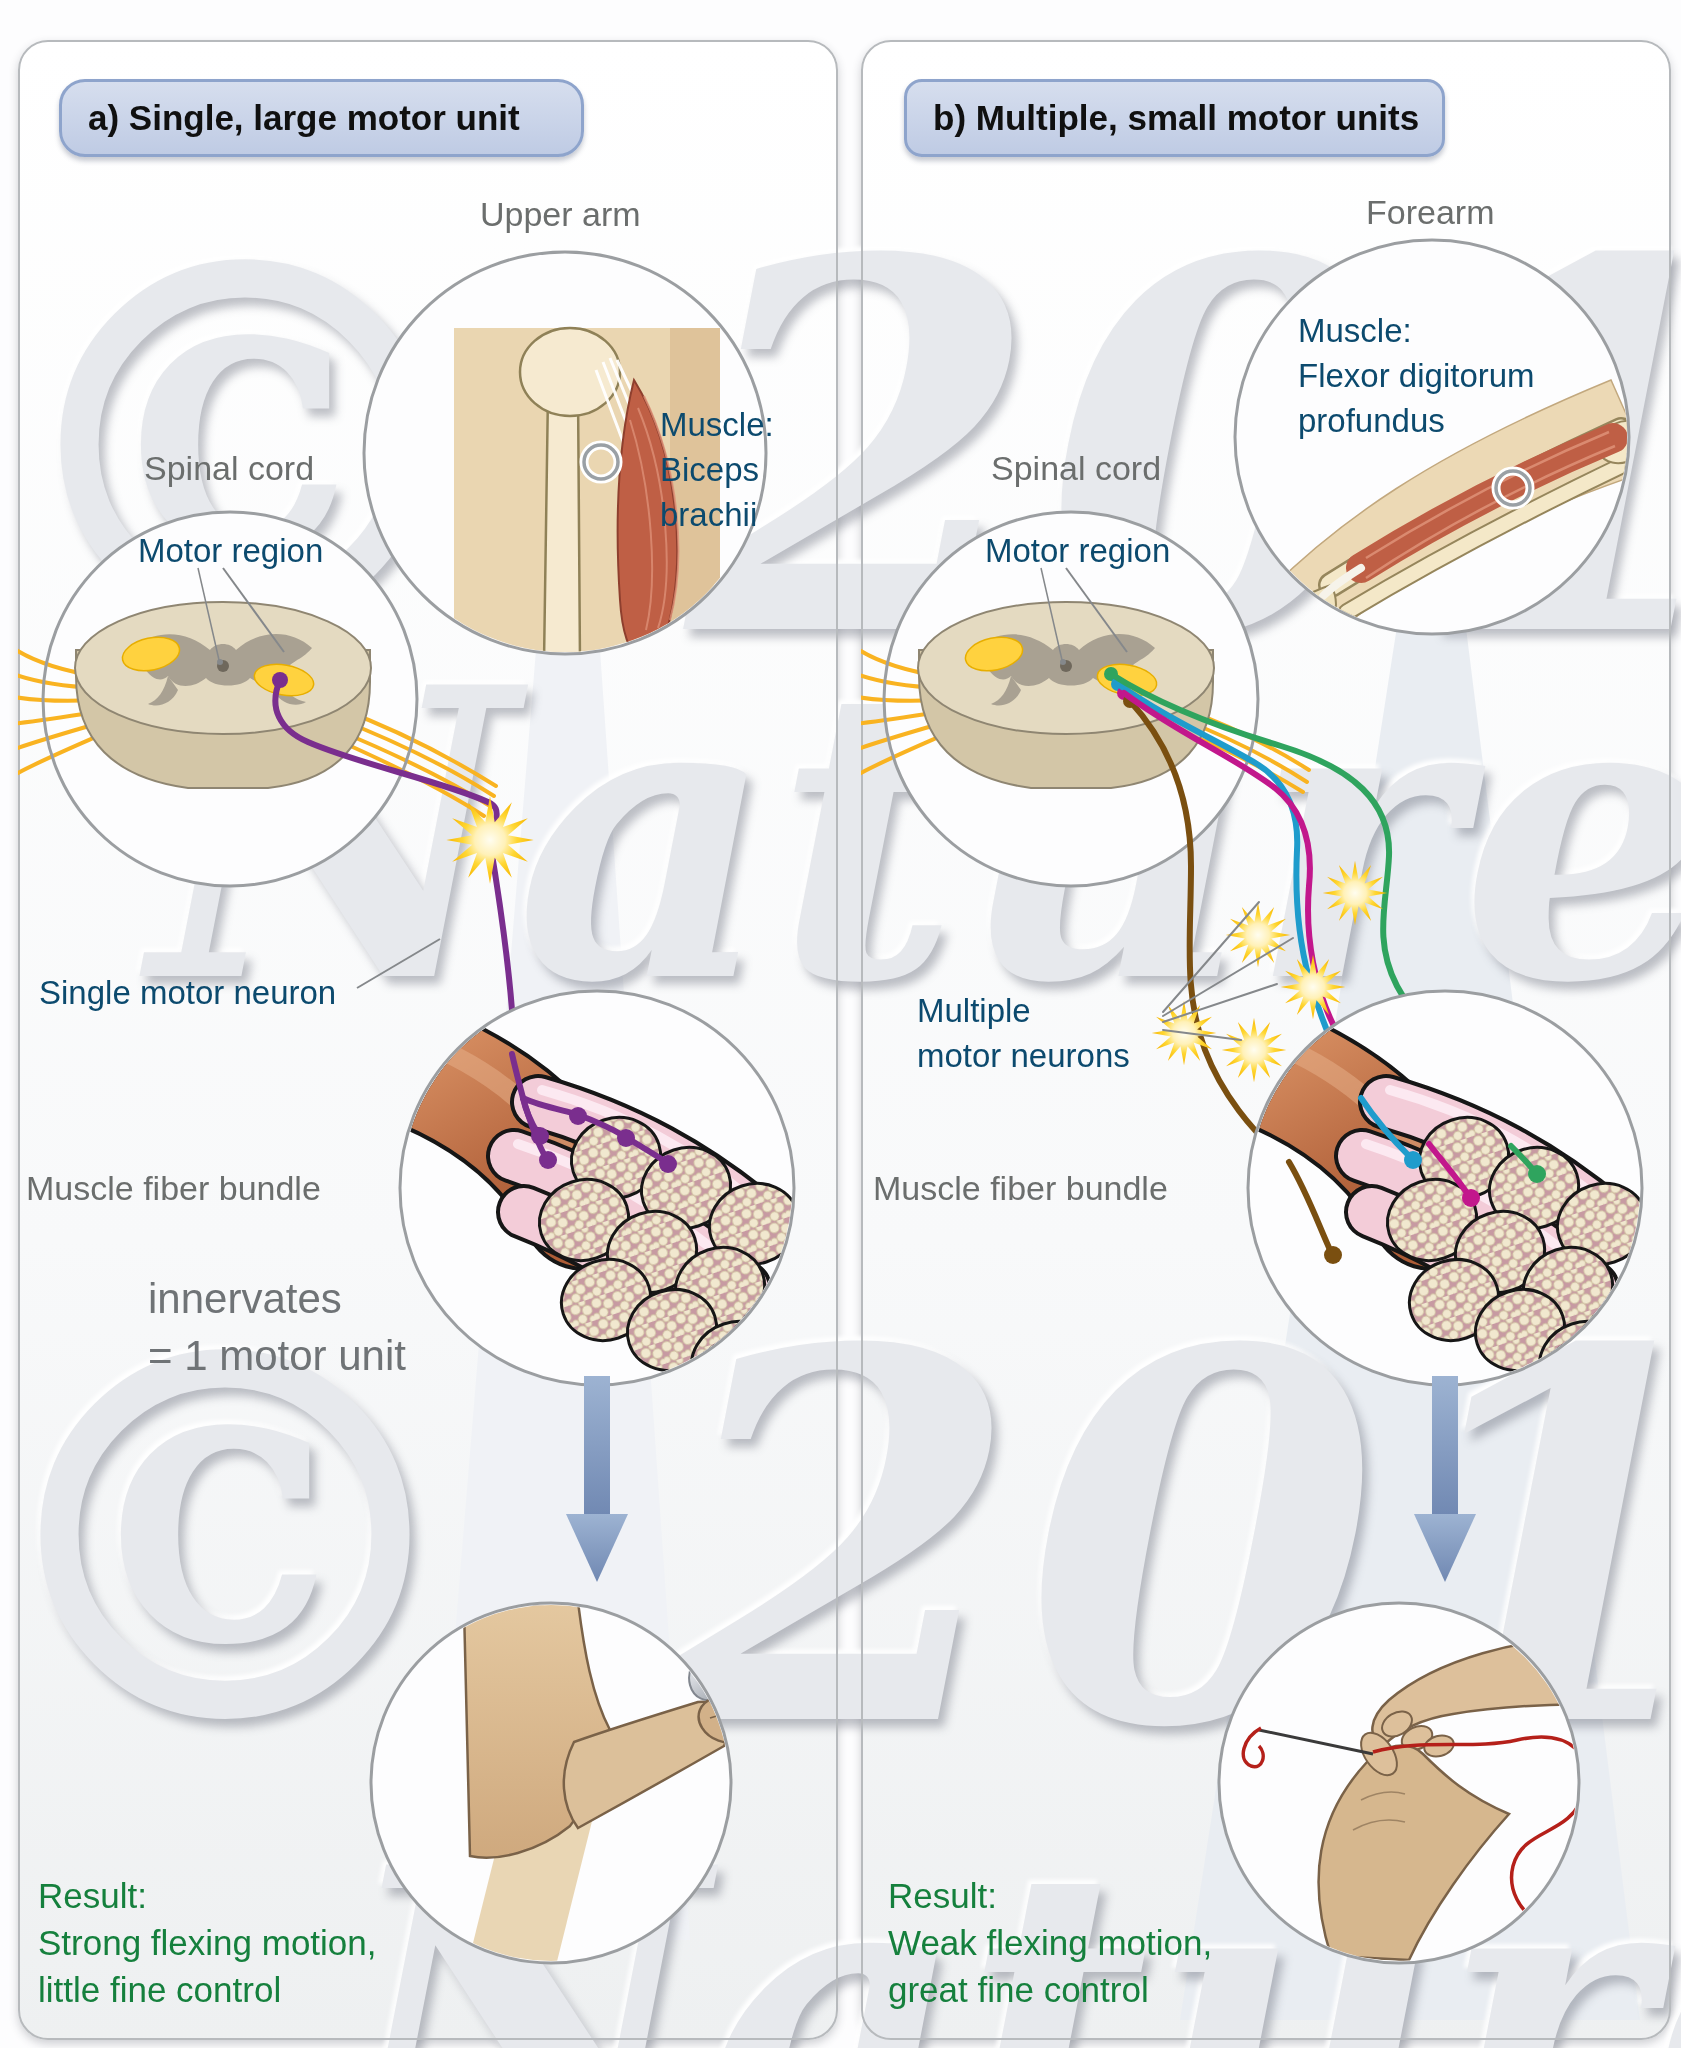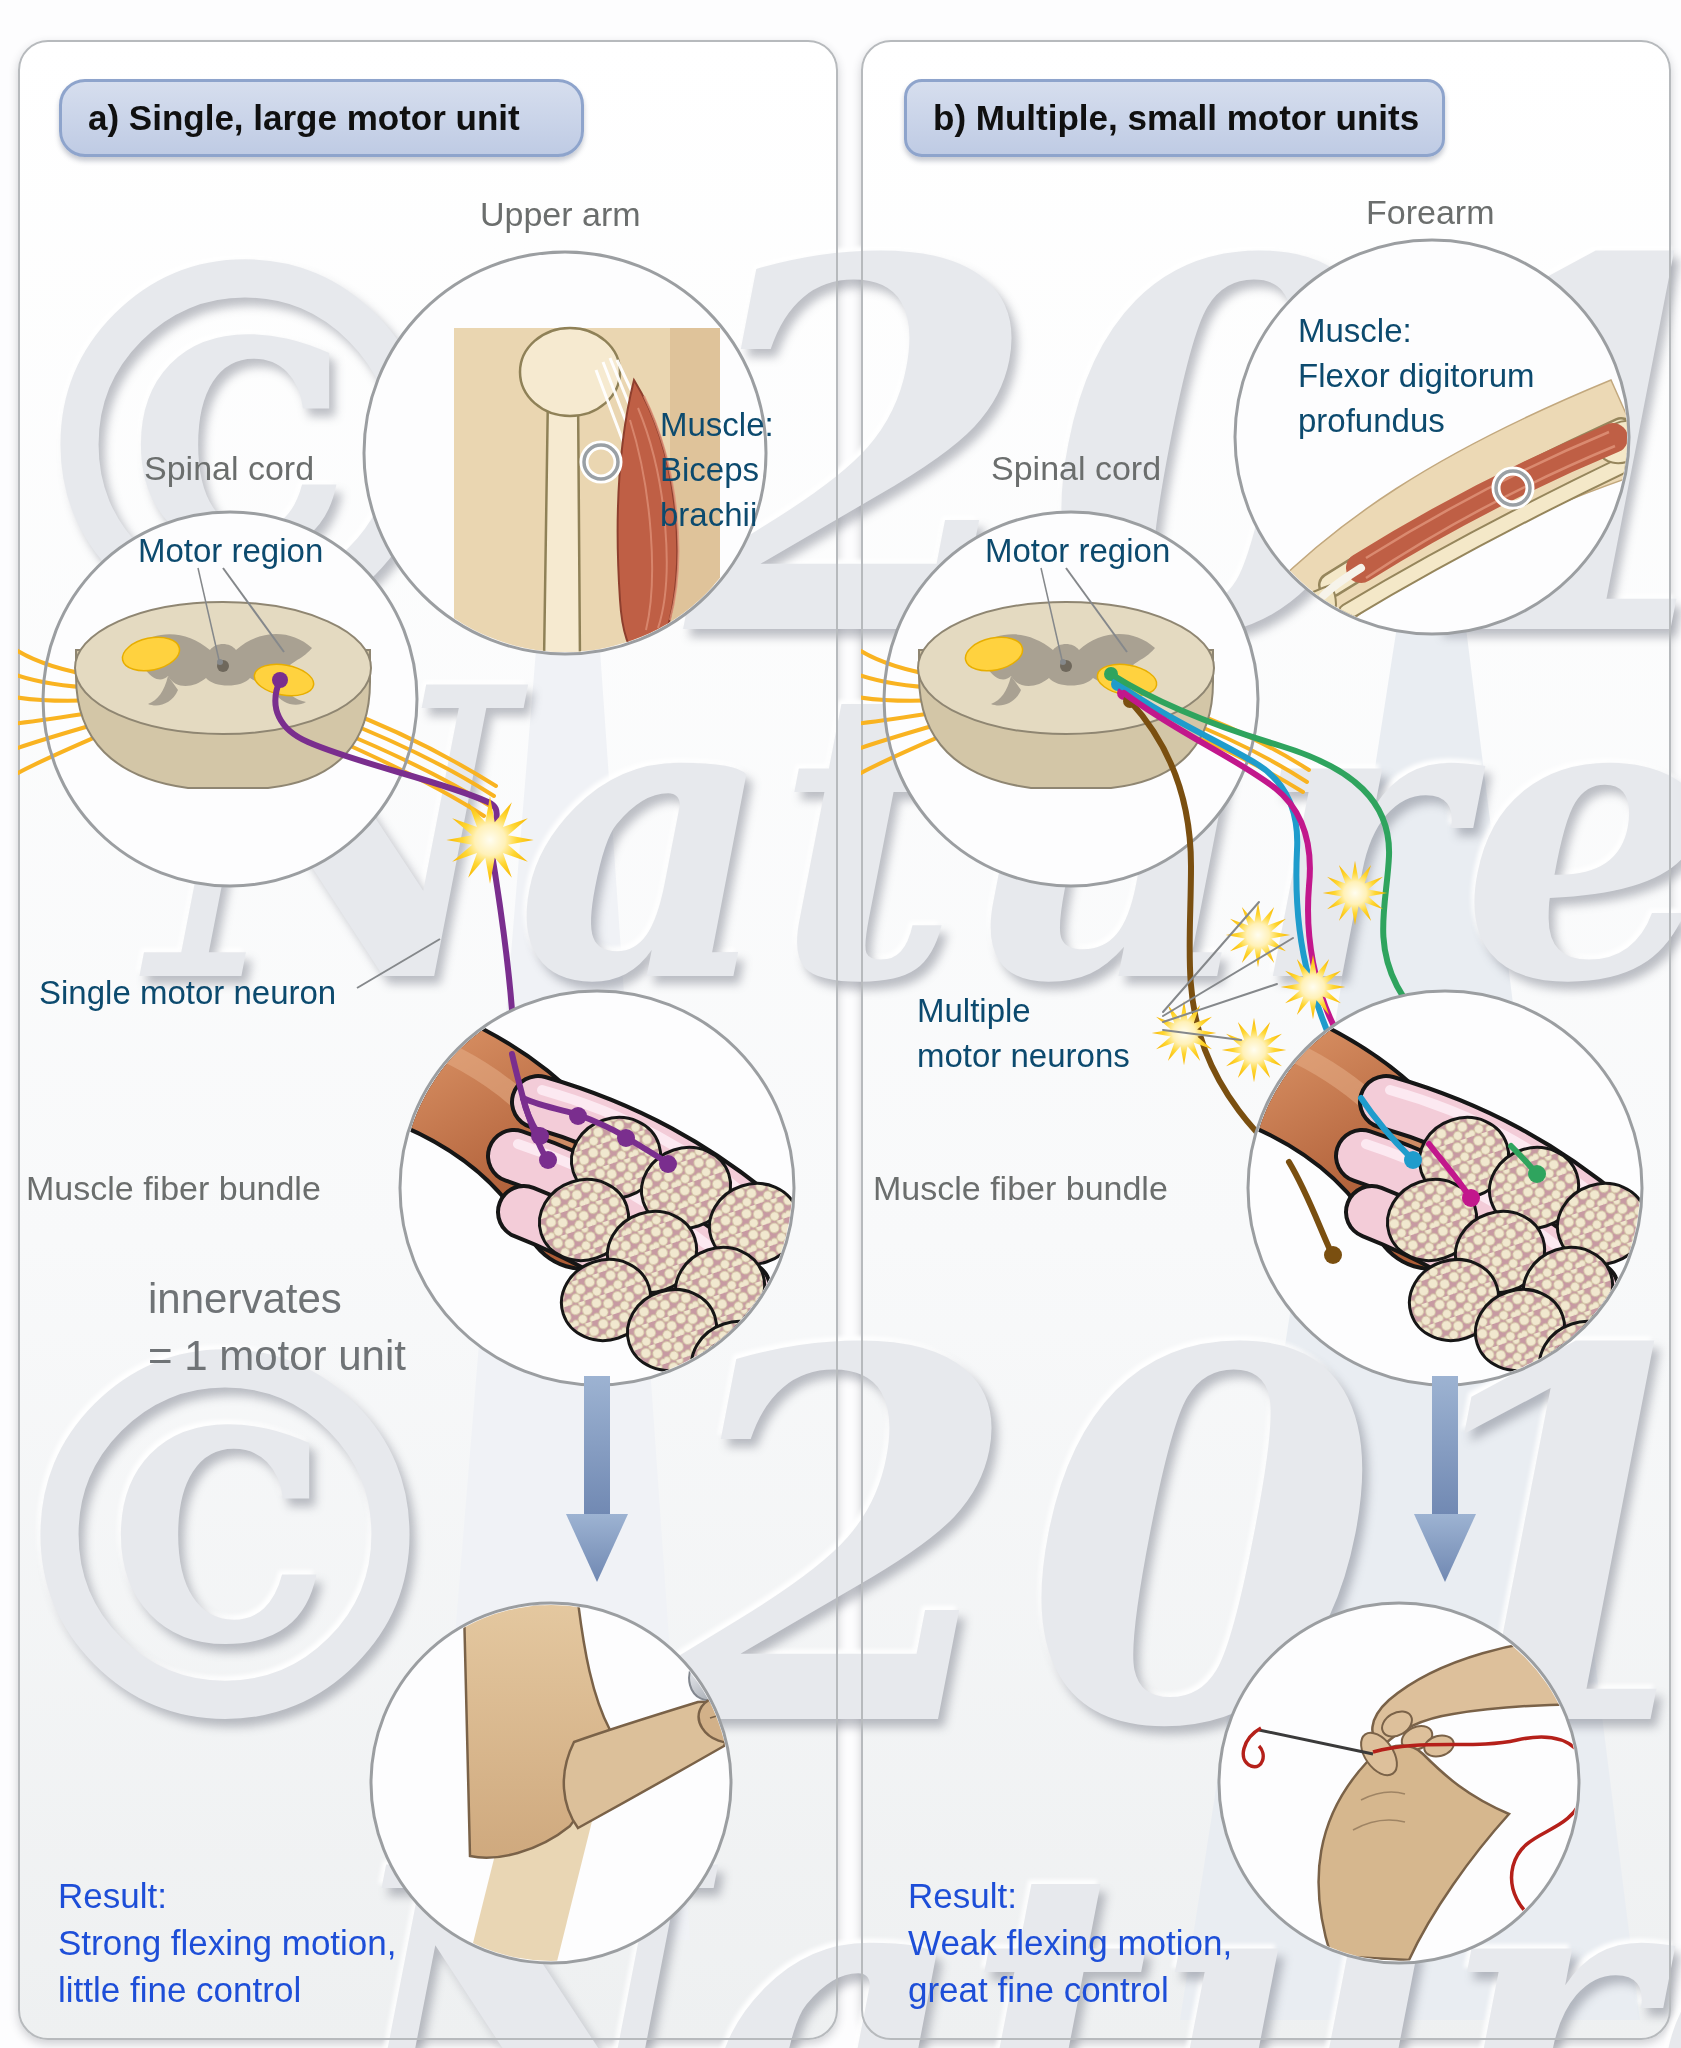--- a/index.html
+++ b/index.html
@@ -24,21 +24,21 @@
   .panel-content{position:absolute;top:40px;height:1775px;z-index:5;}
   #panel-a{left:18px;width:820px;}
   #panel-b{left:861px;width:810px;}
   .art{position:absolute;left:0;top:0;}
   .badge{position:absolute;background:linear-gradient(#d6deee 0%,#bfcbe4 100%);border:3px solid #8ea4cc;
       border-radius:26px;display:flex;align-items:center;padding-left:26px;box-sizing:border-box;
       font-weight:bold;font-size:35px;color:#101010;box-shadow:0 4px 5px rgba(70,80,105,0.3);}
   .label{position:absolute;color:#0c4a6e;font-size:33px;line-height:45px;white-space:nowrap;}
   .label.bold{font-weight:normal;color:#6b6e6d;font-size:34px;}
   .summary{position:absolute;font-size:42px;line-height:57px;color:#6f7376;white-space:nowrap;}
-  .result{position:absolute;font-size:35px;line-height:47px;color:#1d4ed8;white-space:nowrap;margin-left:20px;}
+  .result{position:absolute;font-size:35px;line-height:47px;color:#15803d;white-space:nowrap;}
 </style>
 </head>
 <body>
 
 <div id="page">
 
   <svg width="0" height="0" style="position:absolute" aria-hidden="true">
     <defs>
       <radialGradient id="gBurst">
           <stop offset="0%" stop-color="#fffdf0"></stop>

